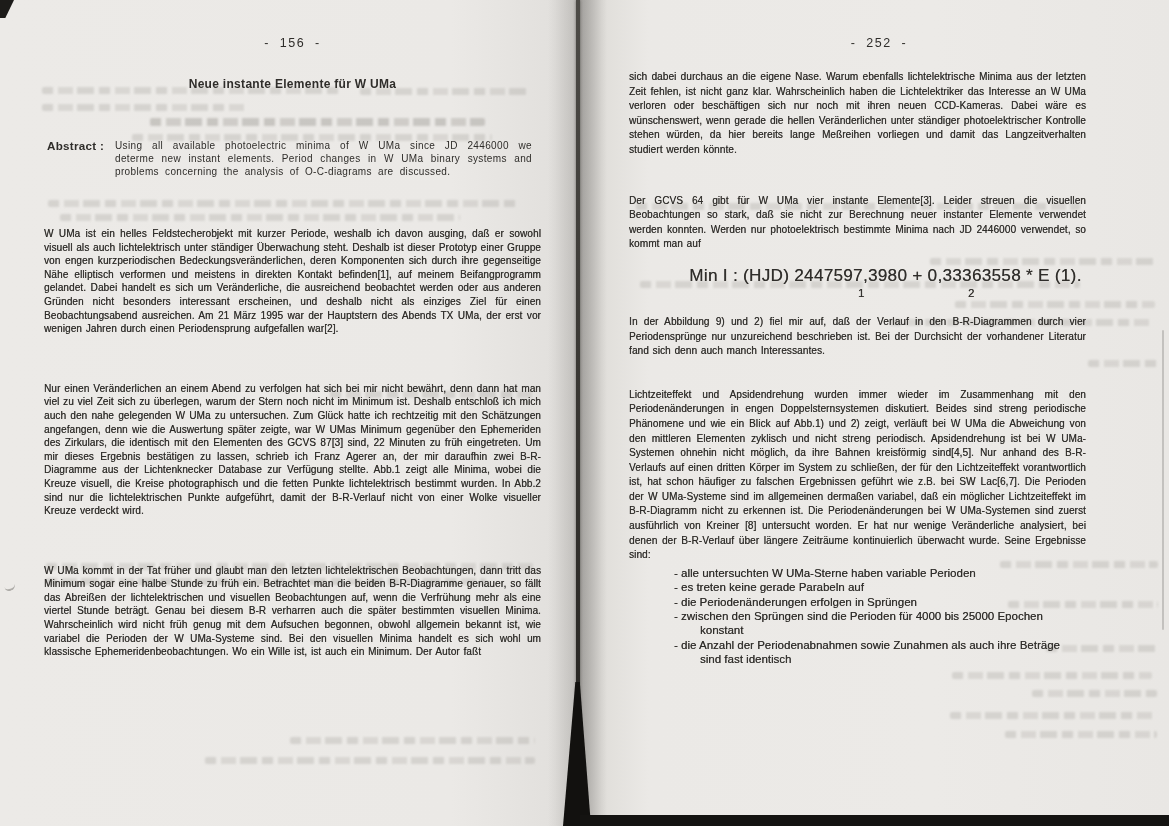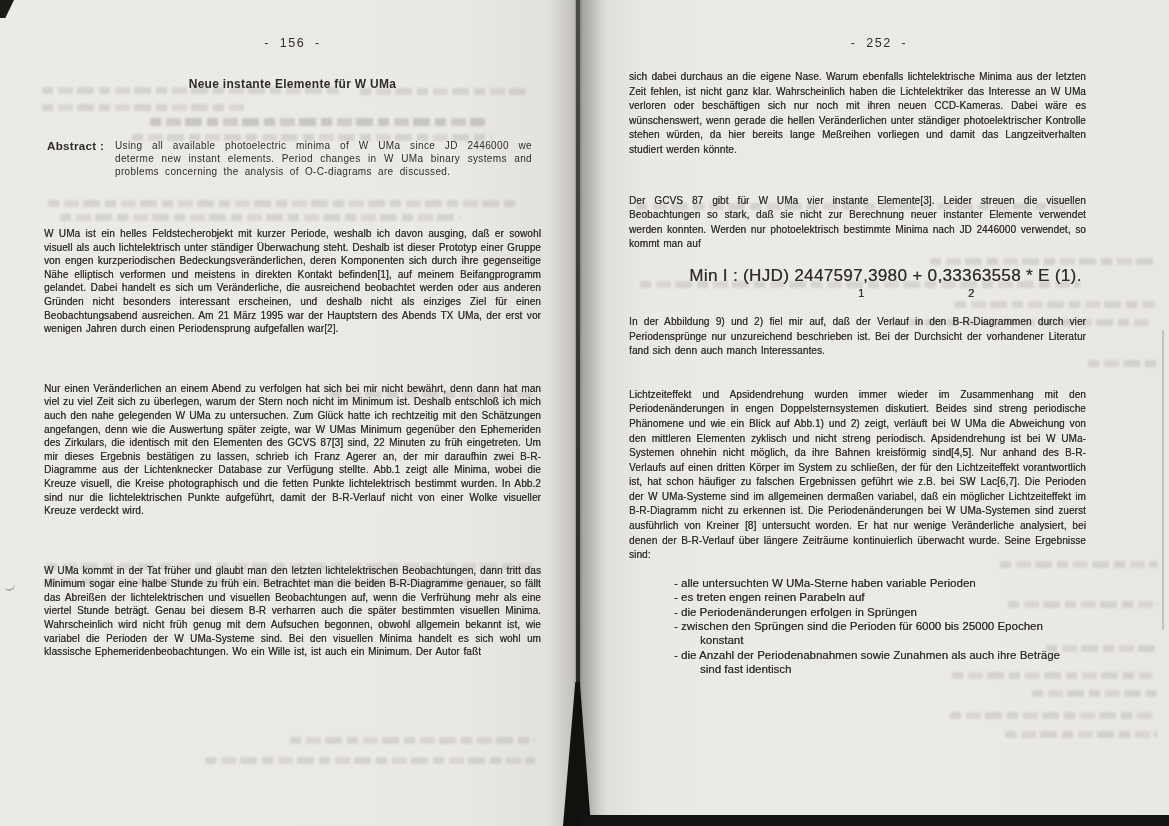--- a/index.html
+++ b/index.html
@@ -27,21 +27,21 @@
   .col-right{left:629px;top:70px;width:457px;}
 
   .para{margin:0;text-align:justify;font-size:10px;letter-spacing:.1px;word-spacing:.8px;
         text-shadow:.25px 0 .1px rgba(47,45,42,.75);}
   .col-left .para{line-height:13.6px;}
   .col-right .para{line-height:14.6px;}
   .gap-l{margin-top:46px;}
   .m36{margin-top:36px;}
   .m13{margin-top:13px;}
   .m29{margin-top:29px;}
-  .m3{margin-top:13px;}
+  .m3{margin-top:3px;}
   .m6{margin-top:6px;}
 
   .formula{margin-top:14px;padding-left:56px;text-align:center;font-size:17px;letter-spacing:.35px;
            text-shadow:.25px 0 .1px rgba(47,45,42,.75);}
   .formula-labels{position:relative;height:15px;margin-top:1px;font-size:11.4px;}
   .formula-labels span{position:absolute;top:0;text-shadow:.25px 0 .1px rgba(47,45,42,.75);}
   .fl1{left:229px;}
   .fl2{left:339px;}
 
   .bullets{margin-left:45px;width:415px;font-size:11.4px;line-height:14.4px;letter-spacing:.05px;}
@@ -117,36 +117,36 @@
   <div class="col col-left">
     <p class="para">W UMa ist ein helles Feldstecherobjekt mit kurzer Periode, weshalb ich davon ausging, daß er sowohl visuell als auch lichtelektrisch unter ständiger Überwachung steht. Deshalb ist dieser Prototyp einer Gruppe von engen kurzperiodischen Bedeckungsveränderlichen, deren Komponenten sich durch ihre gegenseitige Nähe elliptisch verformen und meistens in direkten Kontakt befinden[1], auf meinem Beifangprogramm gelandet. Dabei handelt es sich um Veränderliche, die ausreichend beobachtet werden oder aus anderen Gründen nicht besonders interessant erscheinen, und deshalb nicht als einziges Ziel für einen Beobachtungsabend ausreichen. Am 21 März 1995 war der Hauptstern des Abends TX UMa, der erst vor wenigen Jahren durch einen Periodensprung aufgefallen war[2].</p>
     <p class="para gap-l">Nur einen Veränderlichen an einem Abend zu verfolgen hat sich bei mir nicht bewährt, denn dann hat man viel zu viel Zeit sich zu überlegen, warum der Stern noch nicht im Minimum ist. Deshalb entschloß ich mich auch den nahe gelegenden W UMa zu untersuchen. Zum Glück hatte ich rechtzeitig mit den Schätzungen angefangen, denn wie die Auswertung später zeigte, war W UMas Minimum gegenüber den Ephemeriden des Zirkulars, die identisch mit den Elementen des GCVS 87[3] sind, 22 Minuten zu früh eingetreten. Um mir dieses Ergebnis bestätigen zu lassen, schrieb ich Franz Agerer an, der mir daraufhin zwei B-R-Diagramme aus der Lichtenknecker Database zur Verfügung stellte. Abb.1 zeigt alle Minima, wobei die Kreuze visuell, die Kreise photographisch und die fetten Punkte lichtelektrisch bestimmt wurden. In Abb.2 sind nur die lichtelektrischen Punkte aufgeführt, damit der B-R-Verlauf nicht von einer Wolke visueller Kreuze verdeckt wird.</p>
     <p class="para gap-l">W UMa kommt in der Tat früher und glaubt man den letzten lichtelektrischen Beobachtungen, dann tritt das Minimum sogar eine halbe Stunde zu früh ein. Betrachtet man die beiden B-R-Diagramme genauer, so fällt das Abreißen der lichtelektrischen und visuellen Beobachtungen auf, wenn die Verfrühung mehr als eine viertel Stunde beträgt. Genau bei diesem B-R verharren auch die später bestimmten visuellen Minima. Wahrscheinlich wird nicht früh genug mit dem Aufsuchen begonnen, obwohl allgemein bekannt ist, wie variabel die Perioden der W UMa-Systeme sind. Bei den visuellen Minima handelt es sich wohl um klassische Ephemeridenbeobachtungen. Wo ein Wille ist, ist auch ein Minimum. Der Autor faßt</p>
   </div>
 
   <div class="txt hdr hdr-right">-  252  -</div>
 
   <div class="col col-right">
     <p class="para">sich dabei durchaus an die eigene Nase. Warum ebenfalls lichtelektrische Minima aus der letzten Zeit fehlen, ist nicht ganz klar. Wahrscheinlich haben die Lichtelektriker das Interesse an W UMa verloren oder beschäftigen sich nur noch mit ihren neuen CCD-Kameras. Dabei wäre es wünschenswert, wenn gerade die hellen Veränderlichen unter ständiger photoelektrischer Kontrolle stehen würden, da hier bereits lange Meßreihen vorliegen und damit das Langzeitverhalten studiert werden könnte.</p>
-    <p class="para m36">Der GCVS 87 gibt für W UMa vier instante Elemente[3]. Leider streuen die visuellen Beobachtungen so stark, daß sie nicht zur Berechnung neuer instanter Elemente verwendet werden konnten. Werden nur photoelektrisch bestimmte Minima nach JD 2446000 verwendet, so kommt man auf</p>
+    <p class="para m36">Der GCVS 64 gibt für W UMa vier instante Elemente[3]. Leider streuen die visuellen Beobachtungen so stark, daß sie nicht zur Berechnung neuer instanter Elemente verwendet werden konnten. Werden nur photoelektrisch bestimmte Minima nach JD 2446000 verwendet, so kommt man auf</p>
 
     <div class="formula">Min I : (HJD) 2447597,3980 + 0,33363558 * E (1).</div>
     <div class="formula-labels">
       <span class="fl1">1</span>
       <span class="fl2">2</span>
     </div>
 
     <p class="para m13">In der Abbildung 9) und 2) fiel mir auf, daß der Verlauf in den B-R-Diagrammen durch vier Periodensprünge nur unzureichend beschrieben ist. Bei der Durchsicht der vorhandener Literatur fand sich denn auch manch Interessantes.</p>
     <p class="para m29">Lichtzeiteffekt und Apsidendrehung wurden immer wieder im Zusammenhang mit den Periodenänderungen in engen Doppelsternsystemen diskutiert. Beides sind streng periodische Phänomene und wie ein Blick auf Abb.1) und 2) zeigt, verläuft bei W UMa die Abweichung von den mittleren Elementen zyklisch und nicht streng periodisch. Apsidendrehung ist bei W UMa-Systemen ohnehin nicht möglich, da ihre Bahnen kreisförmig sind[4,5]. Nur anhand des B-R-Verlaufs auf einen dritten Körper im System zu schließen, der für den Lichtzeiteffekt vorantwortlich ist, hat schon häufiger zu falschen Ergebnissen geführt wie z.B. bei SW Lac[6,7]. Die Perioden der W UMa-Systeme sind im allgemeinen dermaßen variabel, daß ein möglicher Lichtzeiteffekt im B-R-Diagramm nicht zu erkennen ist. Die Periodenänderungen bei W UMa-Systemen sind zuerst ausführlich von Kreiner [8] untersucht worden. Er hat nur wenige Veränderliche analysiert, bei denen der B-R-Verlauf über längere Zeiträume kontinuierlich überwacht wurde. Seine Ergebnisse sind:</p>
 
     <div class="bullets m3">
       <div class="bullet">- alle untersuchten W UMa-Sterne haben variable Perioden</div>
-      <div class="bullet">- es treten engen reinen Parabeln auf</div>
+      <div class="bullet">- es treten keine gerade Parabeln auf</div>
       <div class="bullet">- die Periodenänderungen erfolgen in Sprüngen</div>
-      <div class="bullet">- zwischen den Sprüngen sind die Perioden für 6000 bis 25000 Epochen
+      <div class="bullet">- zwischen den Sprüngen sind die Perioden für 4000 bis 25000 Epochen
 konstant</div>
       <div class="bullet">- die Anzahl der Periodenabnahmen sowie Zunahmen als auch ihre Beträge
 sind fast identisch</div>
     </div>
 
   </div>
 
   <div class="shade-left"></div>
   <div class="binding-line"></div>
   <div class="shade-right"></div>

